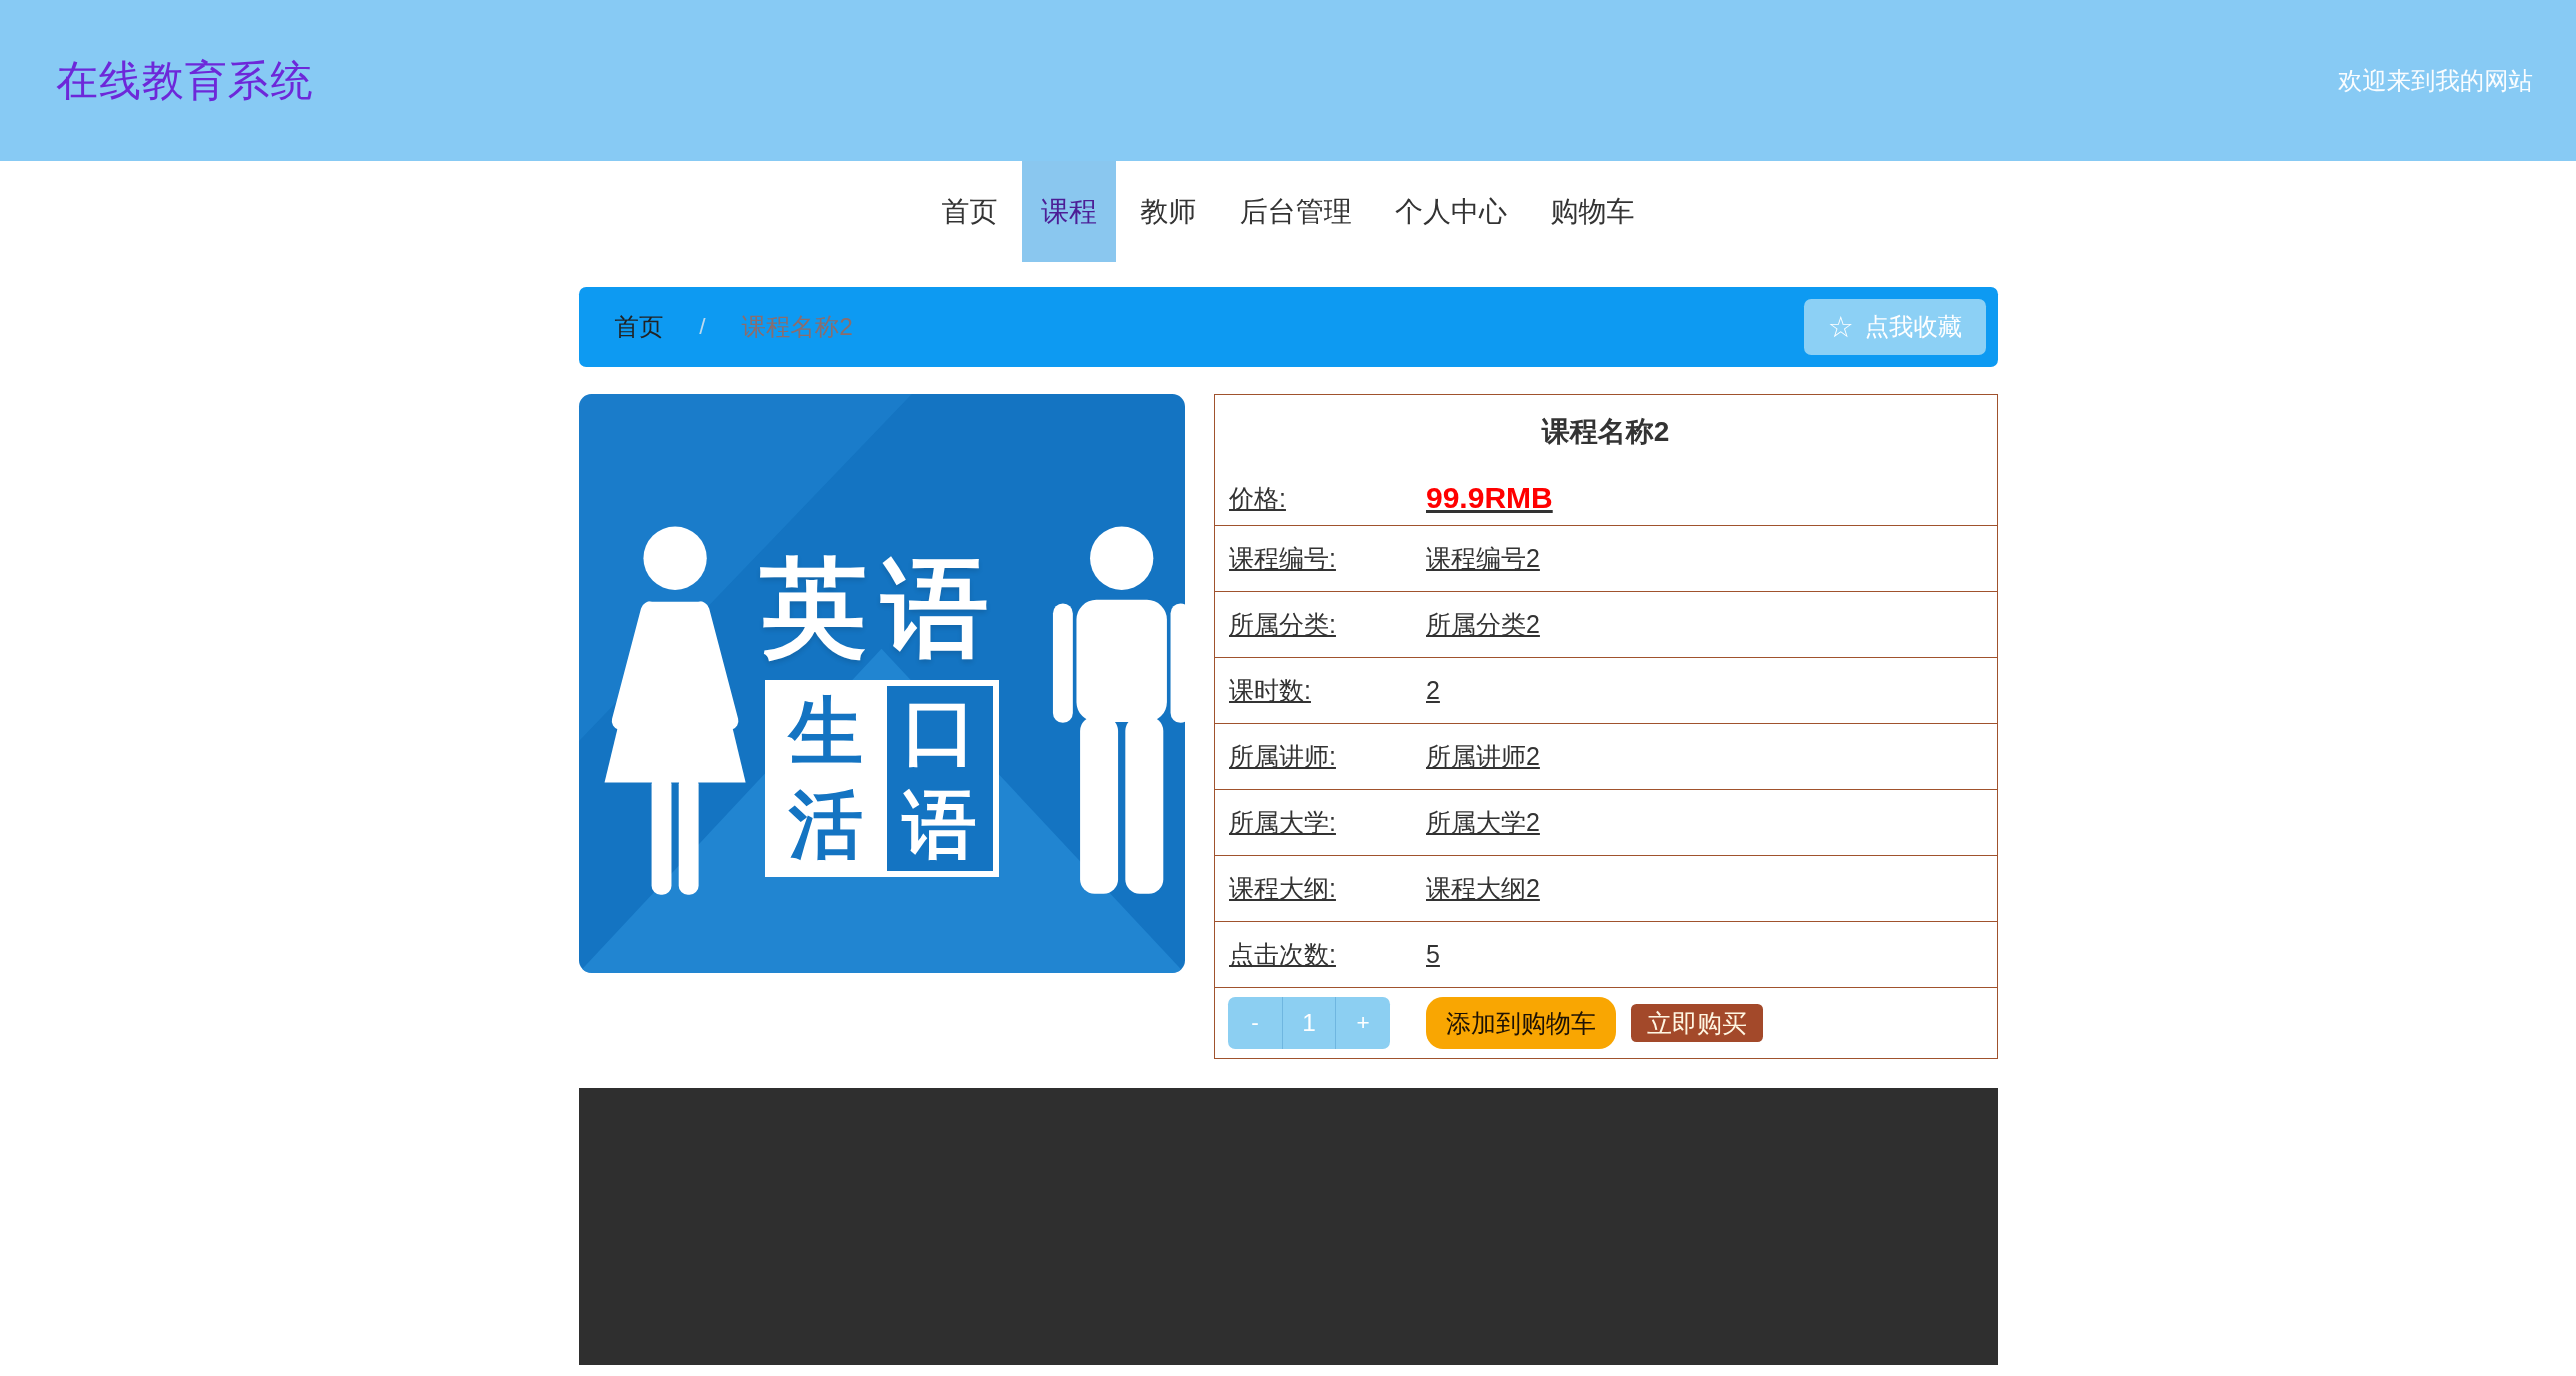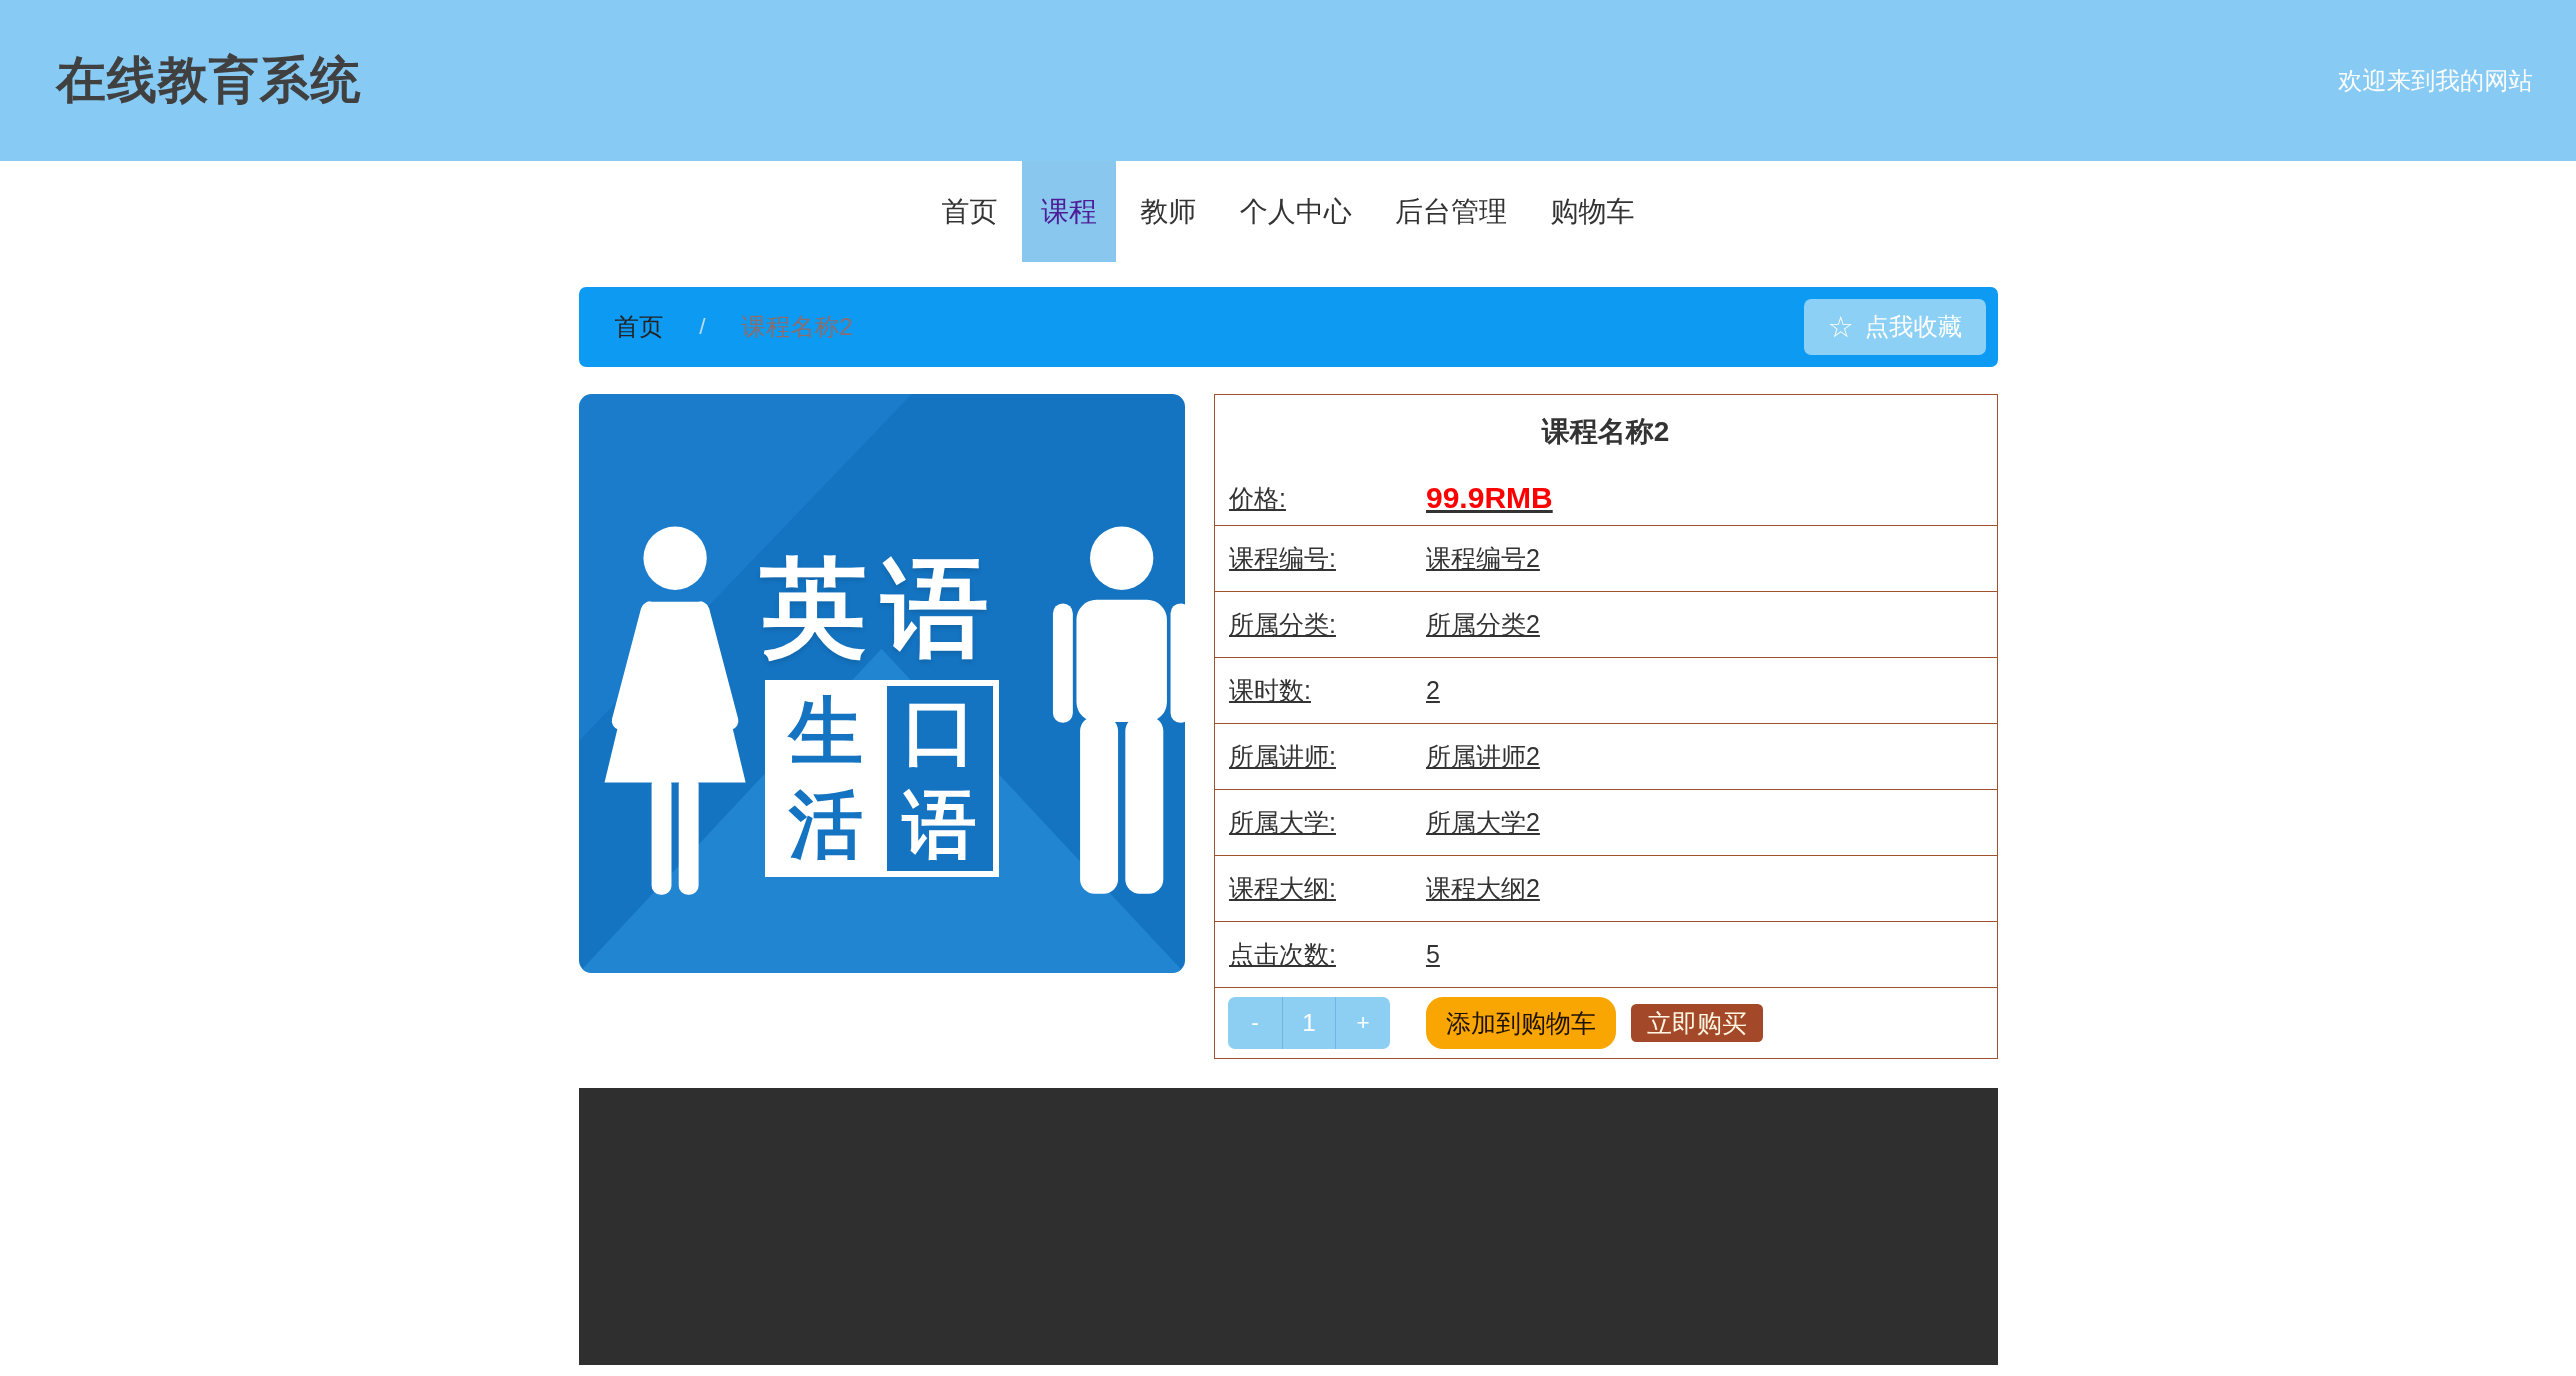--- a/index.html
+++ b/index.html
@@ -31,23 +31,23 @@
   .app-header {
     height: 161px;
     background: var(--header_bg);
     display: flex;
     align-items: center;
     justify-content: space-between;
     padding: 0 43px 0 56px;
   }
   .app-title {
     margin: 0;
-    font-size: 50px;
-    font-weight: 700;
-    color: #404040;
+    font-size: 42px;
+    font-weight: 400;
+    color: #6d28d9;
     letter-spacing: 0.9px;
   }
   .welcome-text {
     font-size: 24.4px;
     color: rgba(255,255,255,0.96);
   }
 
   
   .main-nav {
     height: 101px;
@@ -263,22 +263,22 @@
 
 <header class="app-header">
   <h1 class="app-title">在线教育系统</h1>
   <span class="welcome-text">欢迎来到我的网站</span>
 </header>
 
 <nav class="main-nav">
   <a class="nav-item">首页</a>
   <a class="nav-item active">课程</a>
   <a class="nav-item">教师</a>
+  <a class="nav-item">后台管理</a>
   <a class="nav-item">个人中心</a>
-  <a class="nav-item">后台管理</a>
   <a class="nav-item">购物车</a>
 </nav>
 
 <div class="container">
 
   <div class="breadcrumb-bar">
     <span class="bc-home">首页</span>
     <span class="bc-sep">/</span>
     <span class="bc-current">课程名称2</span>
     <button class="collect-btn">

